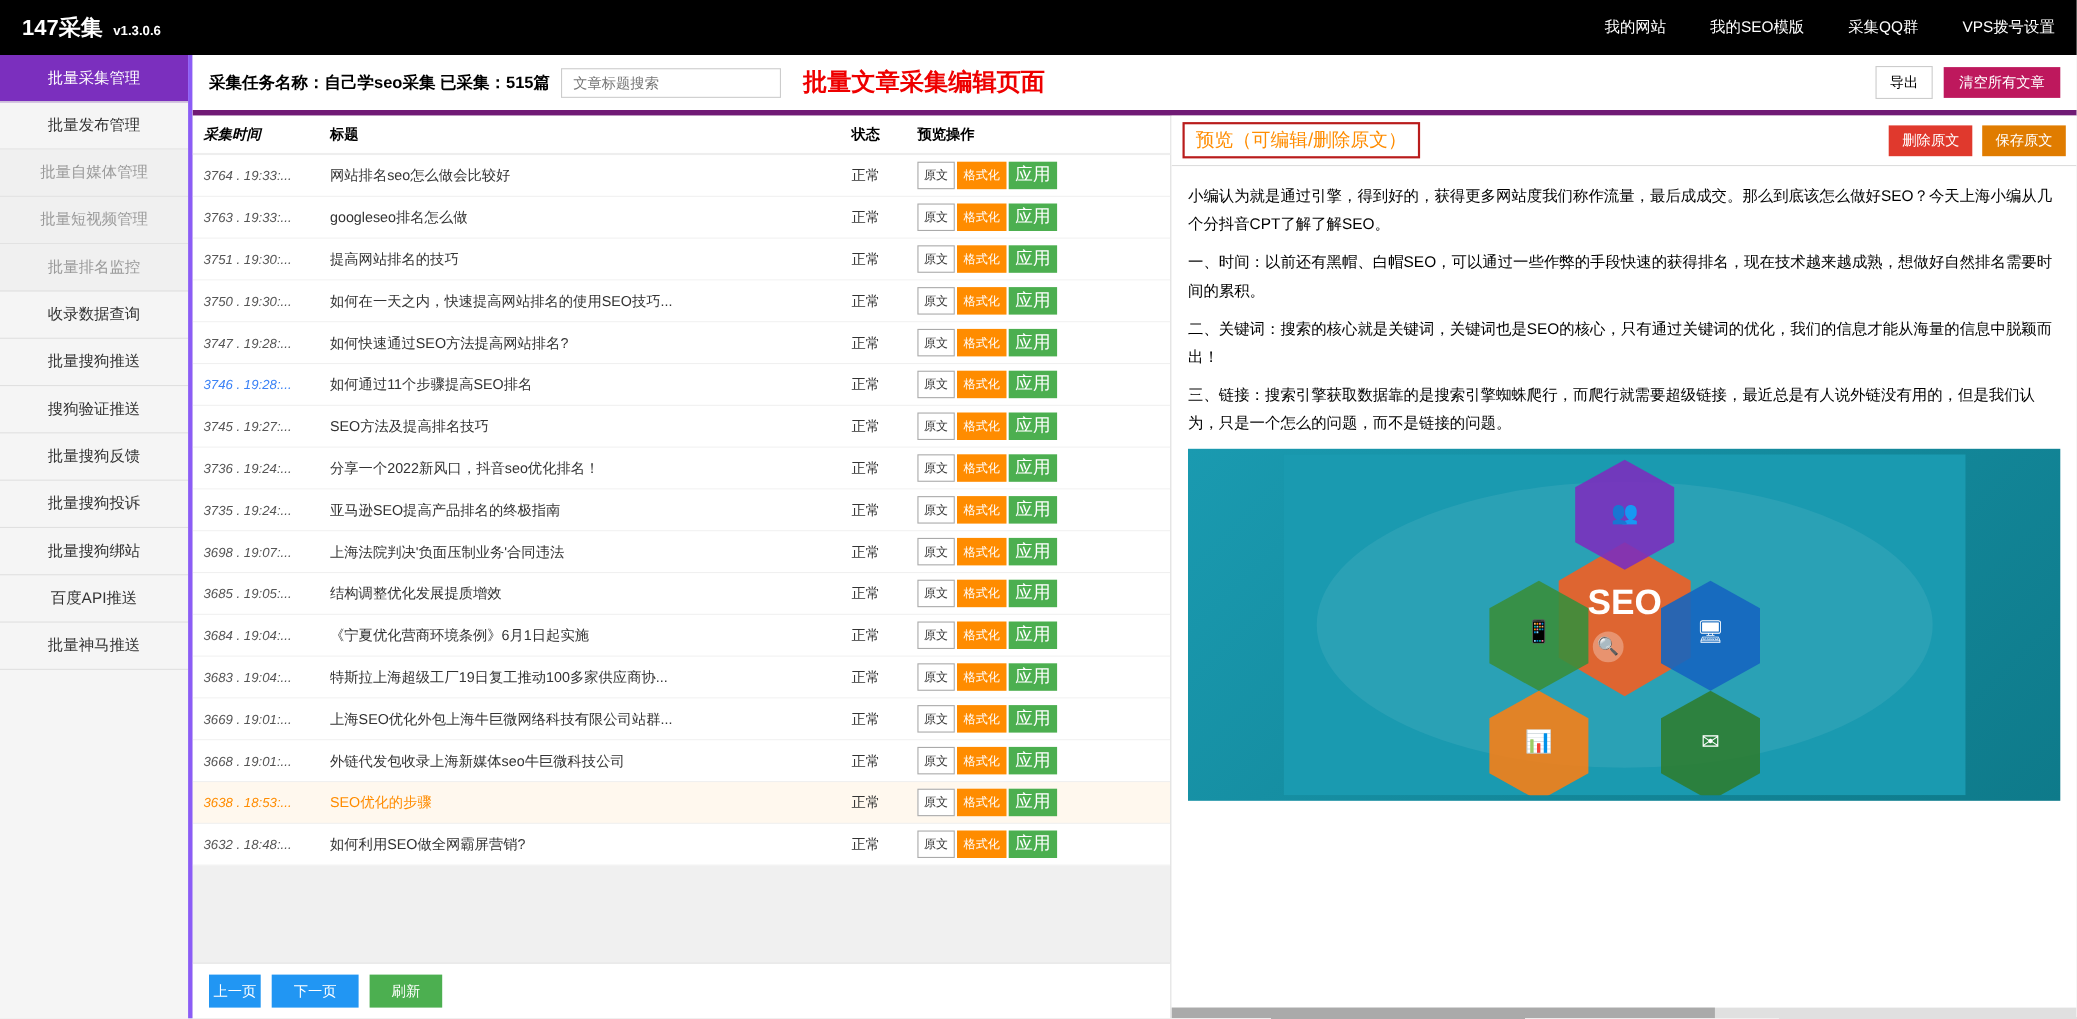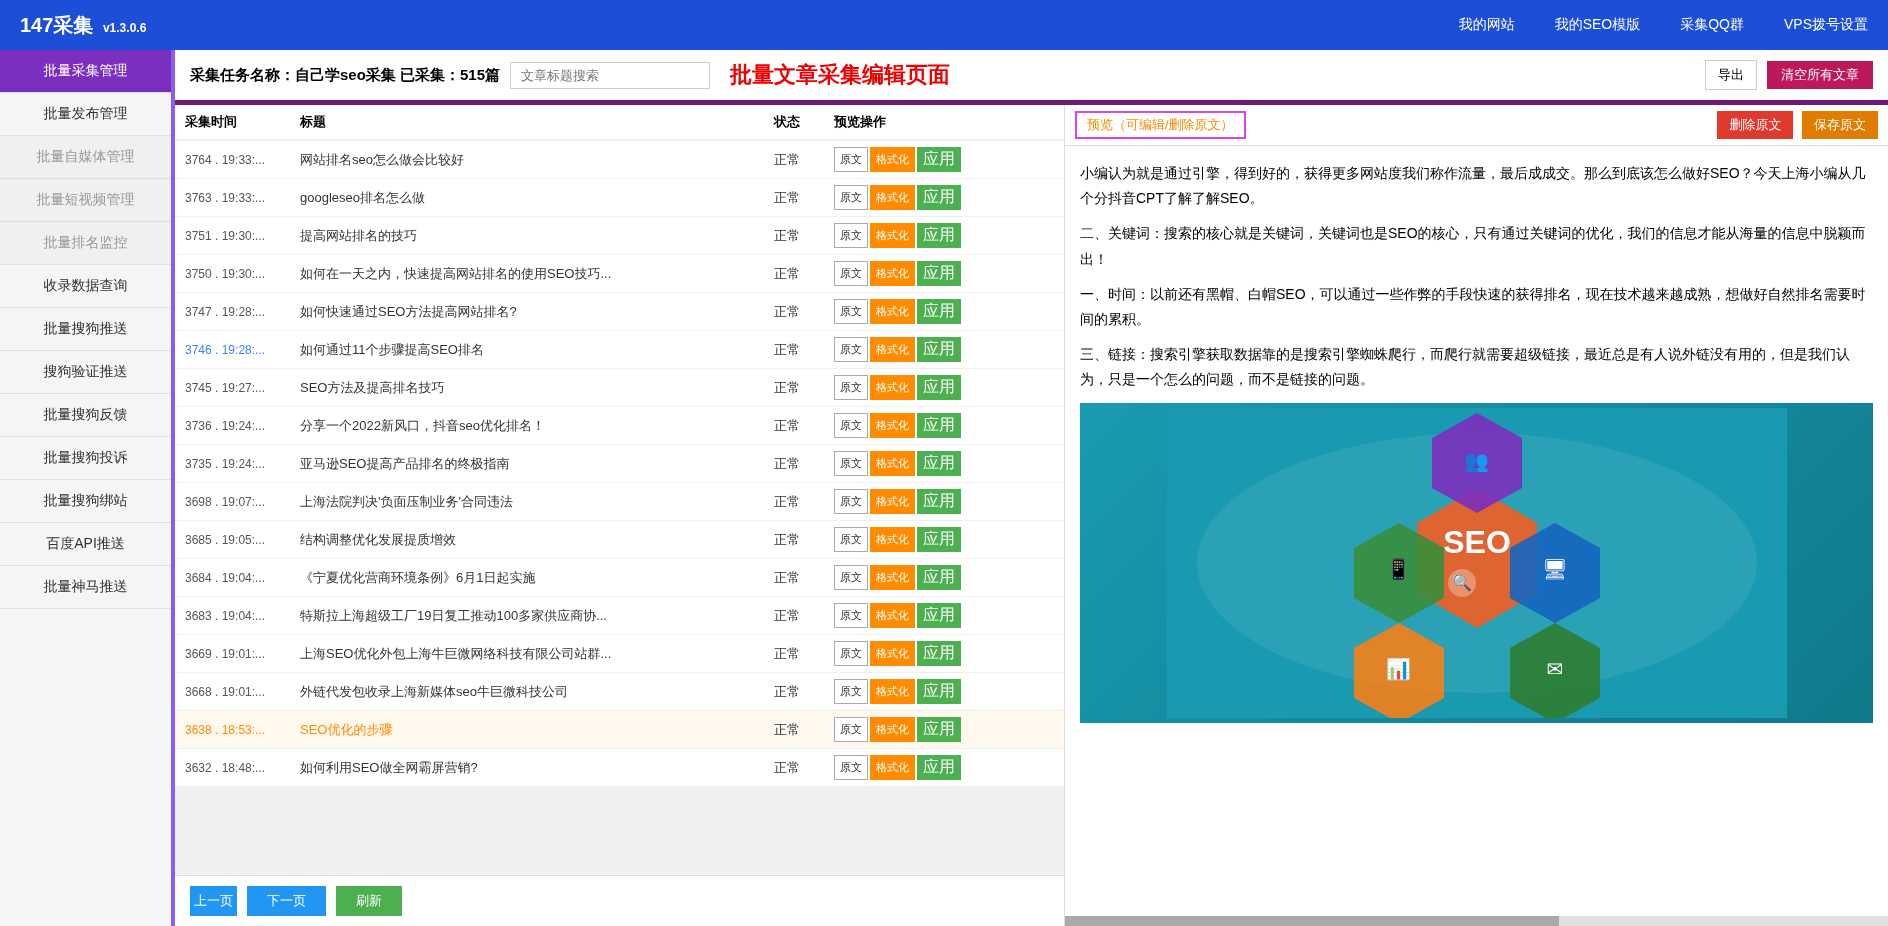--- a/index.html
+++ b/index.html
@@ -1,20 +1,20 @@
 <!DOCTYPE html>
 <html><head>
   <meta charset="utf-8">
   <style>
     * { box-sizing: border-box; margin: 0; padding: 0; }
     body { font-family: 'Microsoft YaHei', Arial, sans-serif; font-size: 13px; background: #f0f0f0; }
 
     
     .header {
-      background: #1d4ed8;
+      background: #000000;
       color: white;
       display: flex;
       align-items: center;
       padding: 0 20px;
       height: 50px;
     }
     .header-logo {
       font-size: 20px;
       font-weight: bold;
       color: white;
@@ -137,39 +137,39 @@
 
     
     .table-header {
       display: flex;
       align-items: center;
       padding: 8px 10px;
       background: white;
       border-bottom: 2px solid #eee;
       font-weight: bold;
     }
-    .col-time { width: 115px; }
+    .col-time { width: 115px; font-style: italic; }
     .col-title { flex: 1; }
     .col-status { width: 60px; }
     .col-actions { width: 220px; }
 
     
     .preview-header {
       display: flex;
       align-items: center;
       padding: 6px 10px;
       background: white;
       border-bottom: 1px solid #ddd;
       justify-content: space-between;
     }
     .preview-label {
-      border: 2px solid #d946ef;
+      border: 2px solid #b91c1c;
       color: #ff8c00;
       padding: 3px 10px;
-      font-size: 13px;
+      font-size: 17px;
       cursor: pointer;
     }
     .btn-delete-orig {
       background: #e0392d;
       color: white;
       border: none;
       padding: 5px 12px;
       cursor: pointer;
       font-size: 13px;
     }
@@ -483,22 +483,22 @@
         <div class="preview-header">
           <span class="preview-label">预览（可编辑/删除原文）</span>
           <div>
             <button class="btn-delete-orig">删除原文</button>
             <button class="btn-save-orig">保存原文</button>
           </div>
         </div>
 
         <div class="preview-content" id="preview-content" contenteditable="true" style="">
         <p>小编认为就是通过引擎，得到好的，获得更多网站度我们称作流量，最后成成交。那么到底该怎么做好SEO？今天上海小编从几个分抖音CPT了解了解SEO。</p>
+            <p>一、时间：以前还有黑帽、白帽SEO，可以通过一些作弊的手段快速的获得排名，现在技术越来越成熟，想做好自然排名需要时间的累积。</p>
             <p>二、关键词：搜索的核心就是关键词，关键词也是SEO的核心，只有通过关键词的优化，我们的信息才能从海量的信息中脱颖而出！</p>
-            <p>一、时间：以前还有黑帽、白帽SEO，可以通过一些作弊的手段快速的获得排名，现在技术越来越成熟，想做好自然排名需要时间的累积。</p>
             <p>三、链接：搜索引擎获取数据靠的是搜索引擎蜘蛛爬行，而爬行就需要超级链接，最近总是有人说外链没有用的，但是我们认为，只是一个怎么的问题，而不是链接的问题。</p>
             <div style="width: 100%; background: linear-gradient(135deg, rgb(26, 154, 176) 0%, rgb(14, 122, 138) 100%); height: 320px; display: flex; align-items: center; justify-content: center; overflow: hidden; position: relative;">
     <svg width="620" height="310" viewBox="0 0 620 310" xmlns="http://www.w3.org/2000/svg">
 
       <rect width="620" height="310" fill="#1a9ab0"></rect>
 
       <ellipse cx="310" cy="155" rx="280" ry="130" fill="rgba(255,255,255,0.07)"></ellipse>
 
       <polygon points="310,80 370,115 370,185 310,220 250,185 250,115" fill="#e8622a" opacity="0.95"></polygon>
       <text x="310" y="145" text-anchor="middle" font-size="32" font-weight="bold" fill="white" font-family="Arial">SEO</text>

